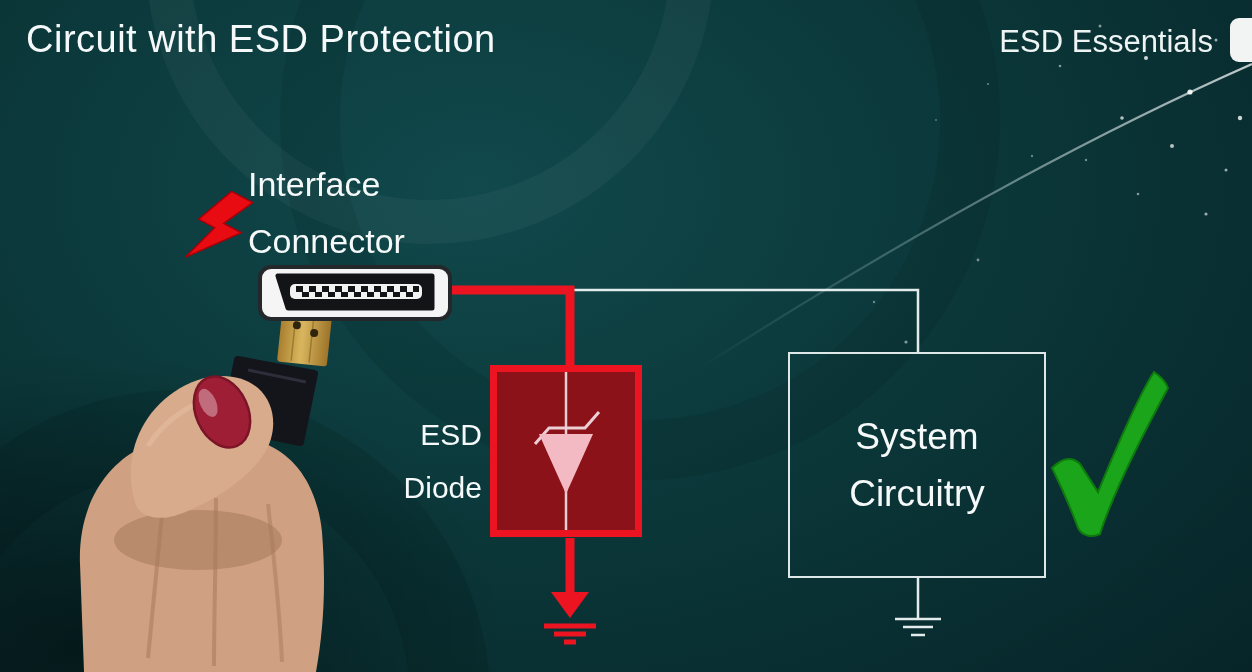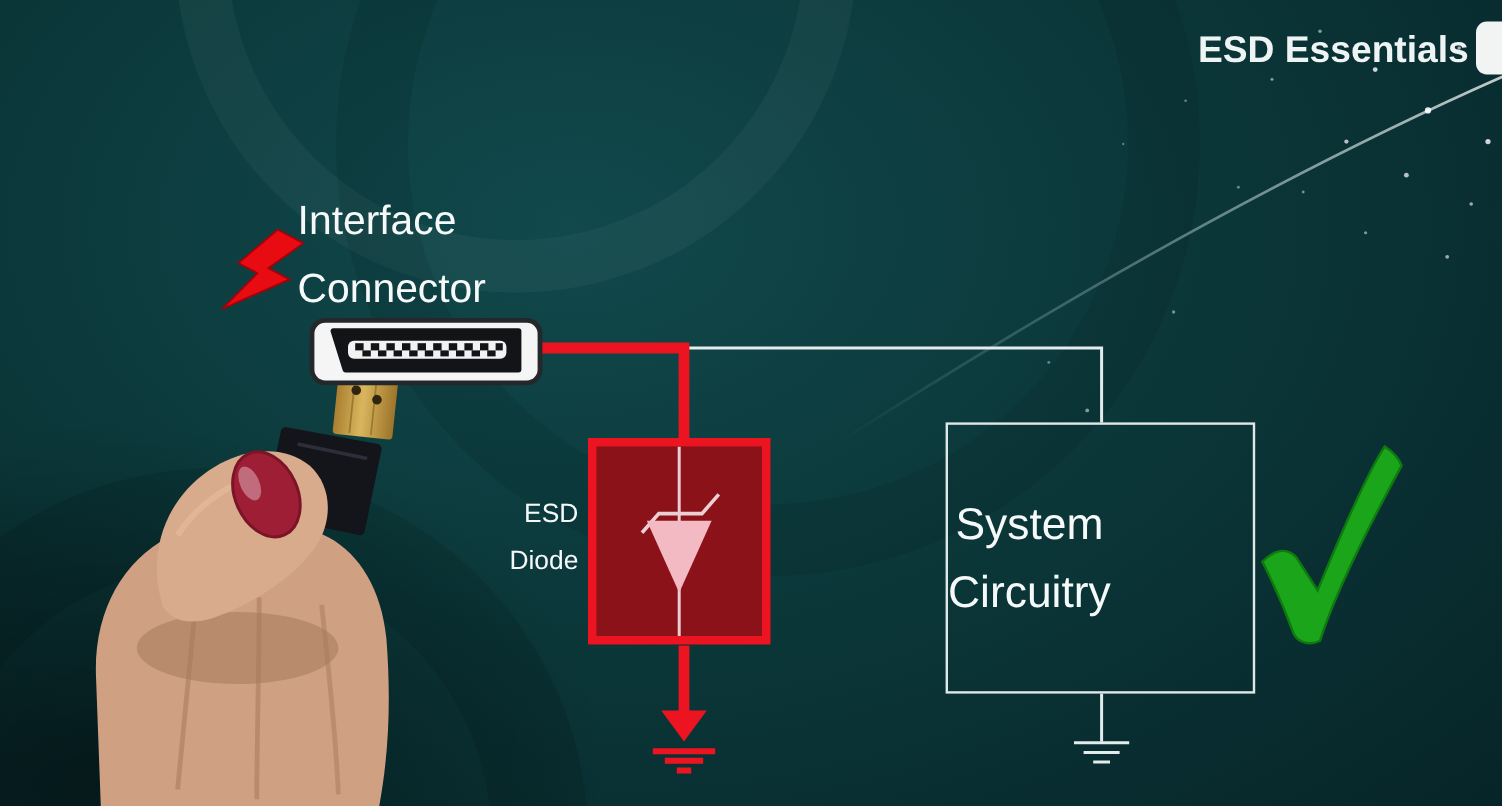--- a/index.html
+++ b/index.html
@@ -9,43 +9,43 @@
     background:radial-gradient(1150px 760px at 38% 28%, #11494c 0%, #0b3739 45%, #062226 100%);
   }
   .decor{position:absolute;inset:0;z-index:0;}
   .vignette{position:absolute;inset:0;z-index:1;pointer-events:none;
     background:radial-gradient(620px 420px at 6% 96%, rgba(0,0,0,0.45), rgba(0,0,0,0) 70%);}
   .title{
     position:absolute;left:26px;top:18px;margin:0;z-index:6;
     color:#f6f9f9;font-size:38px;font-weight:500;letter-spacing:.5px;
   }
   .brand{
-    position:absolute;right:28px;top:24px;z-index:6;
-    color:#eef3f3;font-size:31px;font-weight:700;margin-left:34px;
+    position:absolute;right:39px;top:24px;z-index:6;
+    color:#eef3f3;font-size:31px;font-weight:400;margin-left:34px;
   }
   .brand-logo{
     position:absolute;right:-10px;top:18px;width:32px;height:44px;z-index:6;
     background:#f2f4f4;border-radius:9px;
   }
   .hand{position:absolute;left:78px;top:296px;z-index:2;}
   .bolt{position:absolute;left:184px;top:190px;z-index:4;}
   .connector{position:absolute;left:256px;top:262px;z-index:4;}
   .wires{position:absolute;inset:0;z-index:3;pointer-events:none;}
   .label{color:#f6f9f9;white-space:pre-line;z-index:5;position:absolute;}
   .connector-label{left:248px;top:156px;width:234px;font-size:34px;line-height:1.67;}
-  .diode-label{left:348px;top:408px;width:134px;text-align:right;font-size:22px;line-height:1.78;}
+  .diode-label{left:348px;top:408px;width:134px;text-align:right;font-size:30px;line-height:1.78;}
   .diode-box{
     position:absolute;left:490px;top:365px;width:152px;height:172px;z-index:4;
     box-sizing:border-box;border:7px solid #ec1420;background:#8c1219;
   }
   .diode-box svg{position:absolute;inset:0;}
   .system-box{
     position:absolute;left:788px;top:352px;width:258px;height:226px;z-index:4;
     box-sizing:border-box;border:2px solid #dfe8e8;
-    display:flex;align-items:center;justify-content:flex-start;
+    display:flex;align-items:center;justify-content:center;
   }
   .system-box .label{position:static;text-align:center;font-size:37px;line-height:1.55;}
   .check{position:absolute;left:1042px;top:366px;z-index:5;}
 </style>
 </head>
 <body>
 
 <div class="stage">
 
   <svg class="decor" width="1252" height="672" viewBox="0 0 1252 672">
@@ -79,20 +79,21 @@
       <circle cx="988" cy="84" r="1.1" opacity="0.4"></circle>
       <circle cx="936" cy="120" r="1" opacity="0.35"></circle>
       <circle cx="1032" cy="156" r="1.2" opacity="0.4"></circle>
       <circle cx="906" cy="342" r="1.6" opacity="0.5"></circle>
       <circle cx="874" cy="302" r="1.2" opacity="0.4"></circle>
       <circle cx="978" cy="260" r="1.4" opacity="0.45"></circle>
     </g>
   </svg>
   <div class="vignette"></div>
 
+  <h1 class="title">Circuit with ESD Protection</h1>
   <div class="brand">ESD Essentials</div>
   <div class="brand-logo"></div>
 
   <svg class="hand" width="262" height="376" viewBox="0 0 262 376">
     <defs>
       <linearGradient id="goldGrad" x1="0" y1="0" x2="1" y2="0">
         <stop offset="0" stop-color="#a97f2f"></stop>
         <stop offset="0.45" stop-color="#d9b65e"></stop>
         <stop offset="1" stop-color="#9d742a"></stop>
       </linearGradient>

